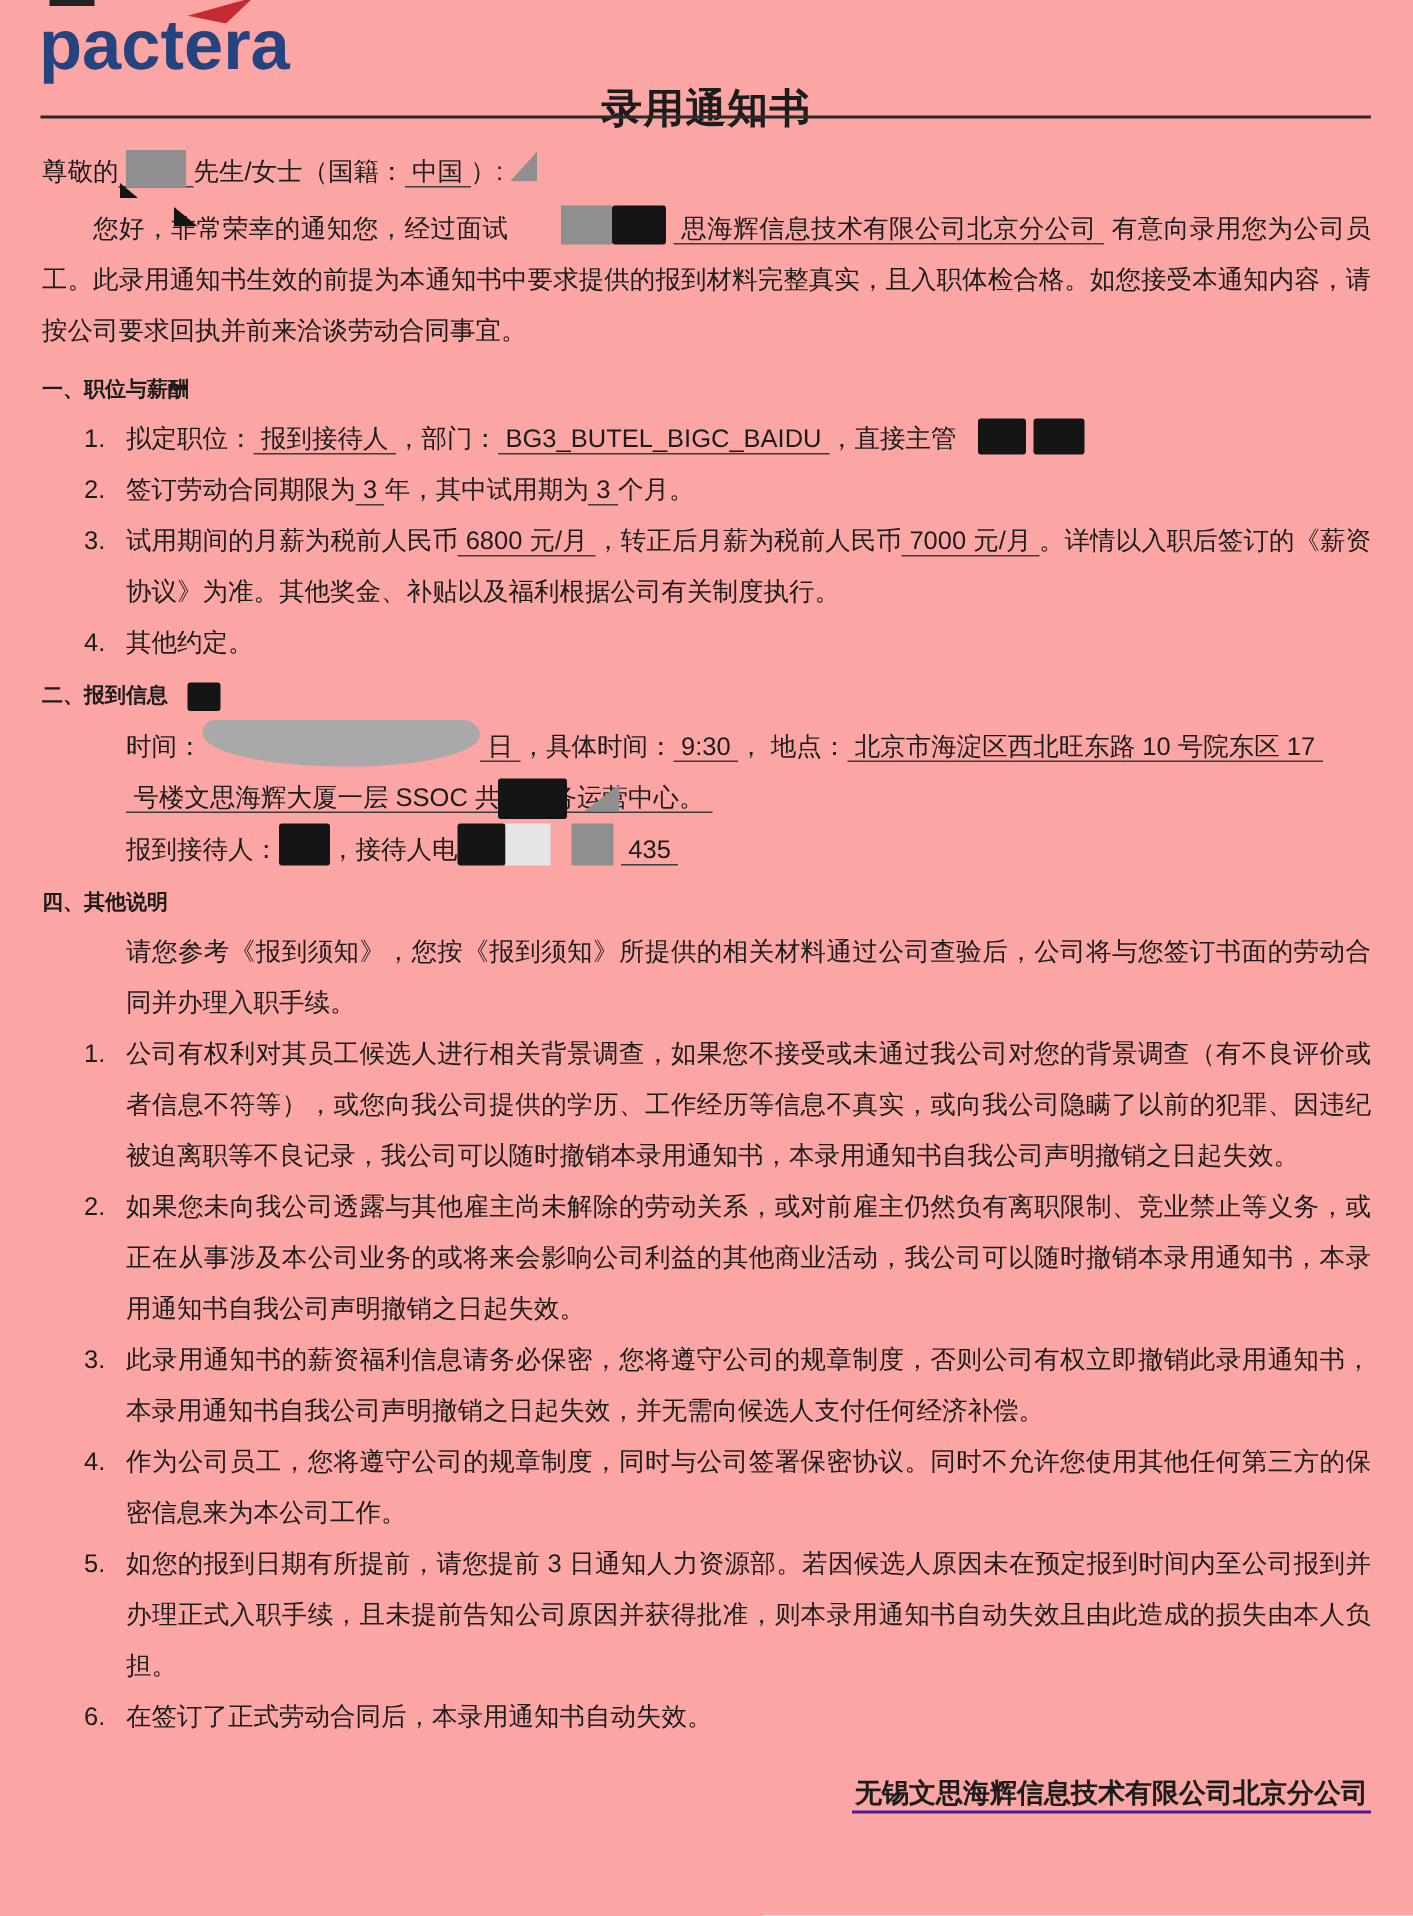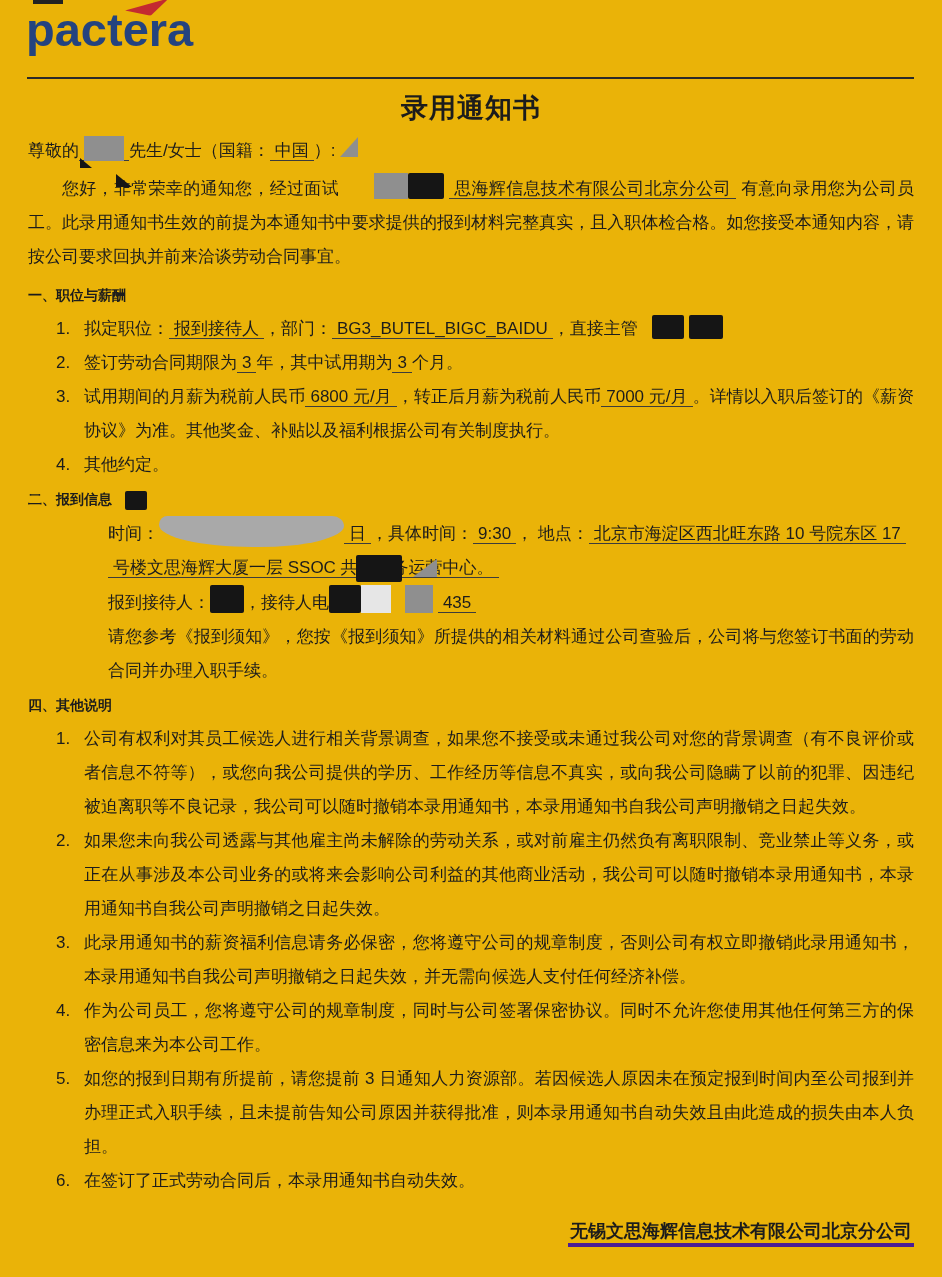--- a/index.html
+++ b/index.html
@@ -2,52 +2,52 @@
 <html style="--logo-blue: #24437f; --logo-red: #c32b30; --text-color: #1c1c1c; --underline-color: #3c3c3c; --redact-black: #151515; --redact-gray: #8f8f8f; --redact-light: #e6e6e6; --redact-blob: #a9a9a9;"><head>
 <meta charset="utf-8">
 <style>
   * { margin:0; padding:0; box-sizing:border-box; }
   html,body { background:#ffffff; }
   body {
     width:942px; height:1277px; overflow:hidden;
     font-family:"Liberation Sans","DejaVu Sans",sans-serif;
     color:var(--text-color,#1c1c1c);
   }
-  .page { position:relative; width:942px; height:1277px; background:#eab308; }
+  .page { position:relative; width:942px; height:1277px; background:#fca5a5; }
 
   
   .artifact { position:absolute; left:33px; top:0; width:30px; height:4px; background:#222; }
   .logo { position:absolute; left:26px; top:2px; height:64px; }
   .logo-text {
     font-family:"Liberation Sans",sans-serif; font-weight:bold;
     font-size:47px; letter-spacing:0px; color:var(--logo-blue,#24437f);
   }
   .logo-accent {
     position:absolute; left:99px; top:-1px; width:45px; height:15px;
     background:var(--logo-red,#c32b30);
     clip-path:polygon(0 45%,100% 0,55% 100%);
     transform:rotate(-7deg);
   }
   .rule { position:absolute; left:27px; right:28px; top:77px; border-top:2px solid #2a2a2a; }
 
-  .title { padding-top:90px; text-align:center; font-size:27px; font-weight:bold; letter-spacing:1px; }
+  .title { padding-top:54px; text-align:center; font-size:27px; font-weight:bold; letter-spacing:1px; }
 
   
   .content { margin-top:8px; font-size:17px; line-height:34px; text-align:justify; }
   .blk { position:relative; }
   .greeting { margin:0 28px; }
   .para { margin:4px 28px; text-indent:2em; }
   .heading { margin:0 28px; font-size:14px; }
   .heading .txt { font-weight:bold; }
   .item { margin:0 28px 0 56px; display:flex; }
   .item .num { flex:0 0 28px; }
   .item .segs { flex:1; }
-  .sub { margin:0 28px 0 108px; }
+  .sub { margin:0 28px 0 84px; }
   .footer { margin:16px 28px 0 0; text-align:right; font-size:18px; }
-  .footer .txt { font-weight:bold; border-bottom:4px solid #4c1d95; padding:0 2px 2px 2px; }
+  .footer .txt { font-weight:bold; border-bottom:2px solid #4c1d95; padding:0 2px 2px 2px; }
 
   .txt { white-space:pre-wrap; }
   .uv { border-bottom:1.6px solid var(--underline-color,#3c3c3c); padding:0 5px; }
 
   
   .redact { display:inline-block; vertical-align:-5px; }
   .redact.black { background:var(--redact-black,#151515); border-radius:2px; }
   .redact.gray  { background:var(--redact-gray,#8f8f8f); }
   .redact.light { background:var(--redact-light,#e6e6e6); }
   .redact.blob  { background:var(--redact-blob,#a9a9a9);
@@ -88,22 +88,22 @@
         <span class="segs"><span class="txt">试用期间的月薪为税前人民币</span><span class="uv">6800 元/月</span><span class="txt">，转正后月薪为税前人民币</span><span class="uv">7000 元/月</span><span class="txt">。详情以入职后签订的《薪资协议》为准。其他奖金、补贴以及福利根据公司有关制度执行。</span></span>
       </div>
       <div class="blk item">
         <span class="num">4.</span>
         <span class="segs"><span class="txt">其他约定。</span></span>
       </div>
       <div class="blk heading"><span class="segs"><span class="txt">二、报到信息</span><span class="redact black abs" style="width: 22px; height: 19px; left: 97px; top: 9px;"></span></span></div>
       <div class="blk sub"><span class="segs"><span class="txt">时间：</span><span class="redact blob" style="width: 185px; height: 31px;"></span><span class="uv">日</span><span class="txt">，具体时间：</span><span class="uv">9:30</span><span class="txt">， 地点：</span><span class="uv">北京市海淀区西北旺东路 10 号院东区 17</span></span></div>
       <div class="blk sub"><span class="segs"><span class="uv">号楼文思海辉大厦一层 SSOC 共享服务运营中心。</span><span class="redact black abs" style="width: 46px; height: 27px; left: 248px; top: 4px;"></span><span class="redact tri-gray abs" style="width: 24px; height: 18px; left: 305px; top: 8px;"></span></span></div>
       <div class="blk sub"><span class="segs"><span class="txt">报到接待人：</span><span class="redact black" style="width: 34px; height: 28px;"></span><span class="txt">，接待人电</span><span class="redact black" style="width: 32px; height: 28px;"></span><span class="redact light" style="width: 30px; height: 28px;"></span><span class="txt">&nbsp;&nbsp;&nbsp;</span><span class="redact gray" style="width: 28px; height: 28px;"></span><span class="txt">&nbsp;</span><span class="uv">435</span></span></div>
+      <div class="blk heading"><span class="segs"><span class="txt">四、其他说明</span></span></div>
       <div class="blk sub"><span class="segs"><span class="txt">请您参考《报到须知》，您按《报到须知》所提供的相关材料通过公司查验后，公司将与您签订书面的劳动合同并办理入职手续。</span></span></div>
-      <div class="blk heading"><span class="segs"><span class="txt">四、其他说明</span></span></div>
       <div class="blk item">
         <span class="num">1.</span>
         <span class="segs"><span class="txt">公司有权利对其员工候选人进行相关背景调查，如果您不接受或未通过我公司对您的背景调查（有不良评价或者信息不符等），或您向我公司提供的学历、工作经历等信息不真实，或向我公司隐瞒了以前的犯罪、因违纪被迫离职等不良记录，我公司可以随时撤销本录用通知书，本录用通知书自我公司声明撤销之日起失效。</span></span>
       </div>
       <div class="blk item">
         <span class="num">2.</span>
         <span class="segs"><span class="txt">如果您未向我公司透露与其他雇主尚未解除的劳动关系，或对前雇主仍然负有离职限制、竞业禁止等义务，或正在从事涉及本公司业务的或将来会影响公司利益的其他商业活动，我公司可以随时撤销本录用通知书，本录用通知书自我公司声明撤销之日起失效。</span></span>
       </div>
       <div class="blk item">
         <span class="num">3.</span>

